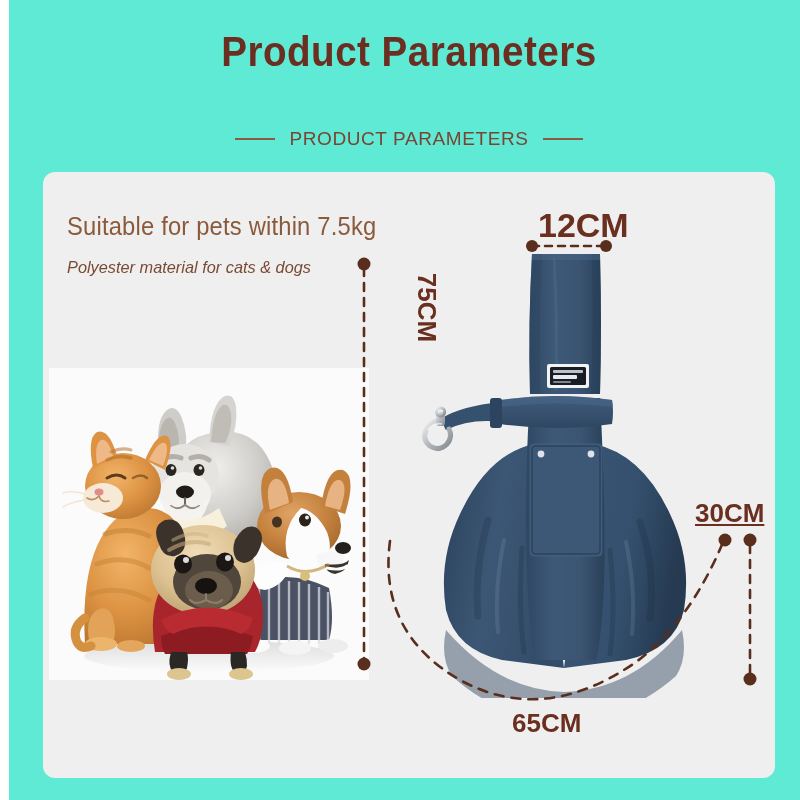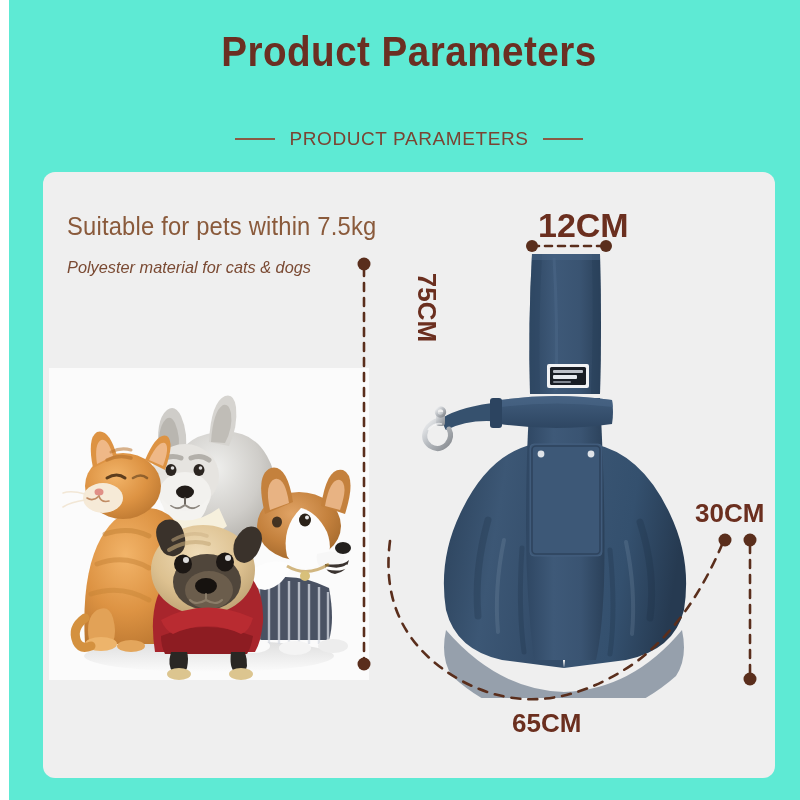--- a/index.html
+++ b/index.html
@@ -55,21 +55,21 @@
 
   
   .dim {
     position: absolute;
     font-family: "Liberation Sans Narrow", "Liberation Sans", sans-serif;
     font-weight: bold; color: #6b2f1f;
     transform-origin: center center;
   }
   #dim-12 { left: 529px; top: 206px; font-size: 34px; }
   #dim-75 { left: 383px; top: 292px; font-size: 26px; transform: rotate(90deg); }
-  #dim-30 { left: 686px; top: 498px; font-size: 26px; }
+  #dim-30 { left: 686px; top: 498px; font-size: 26px; text-decoration: underline; }
   #dim-65 { left: 503px; top: 708px; font-size: 26px; }
 
   
   #overlay { position: absolute; left: 0; top: 0; width: 800px; height: 800px; }
 
   
   #product { position: absolute; left: 395px; top: 248px; width: 320px; height: 450px; }
 
   
   #pets { position: absolute; left: 40px; top: 368px; width: 320px; height: 312px; }

